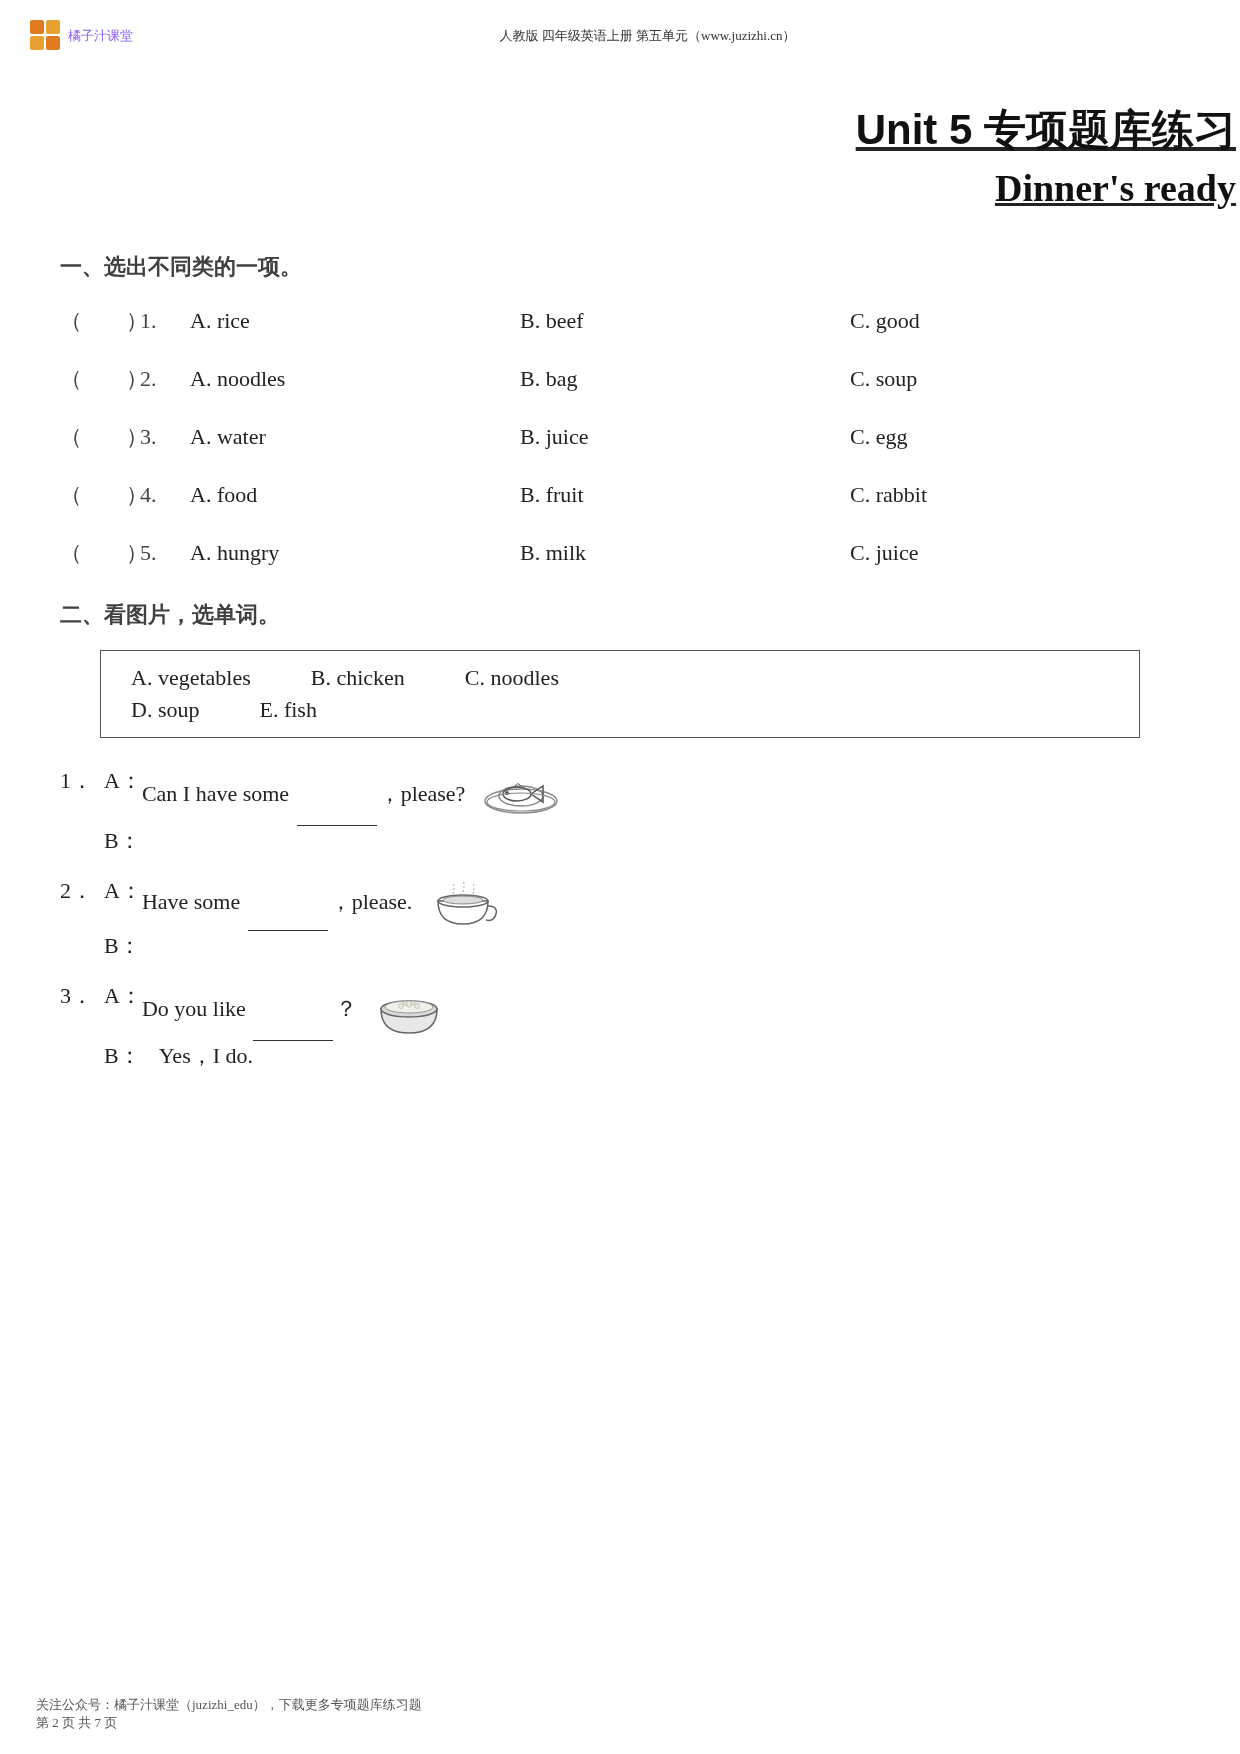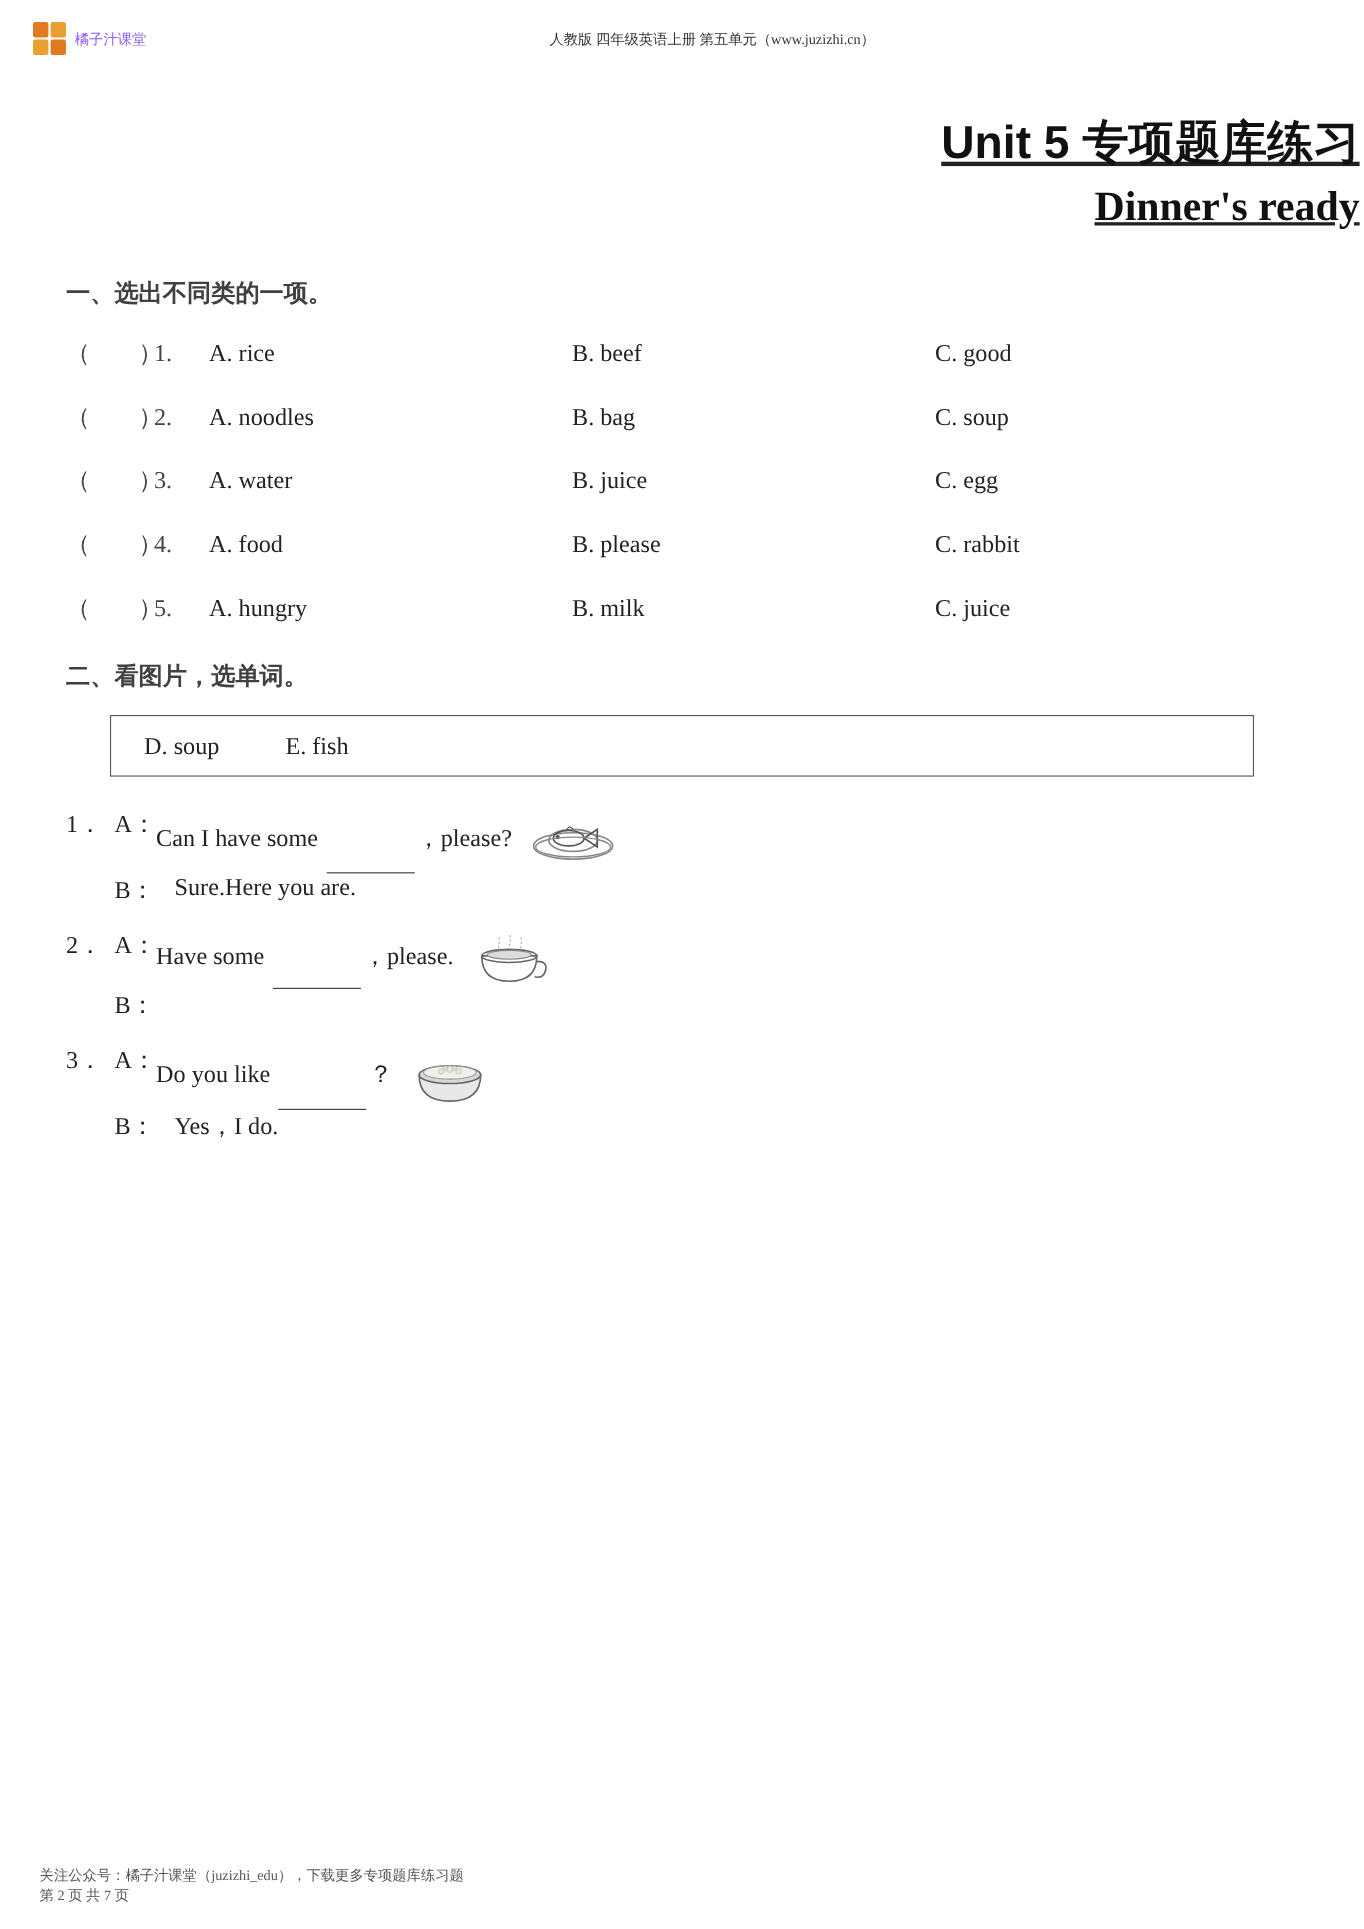--- a/index.html
+++ b/index.html
@@ -237,37 +237,42 @@
     <span class="q-num">3.</span>
     <span class="q-option">A.  water</span>
     <span class="q-option">B.  juice</span>
     <span class="q-option">C.  egg</span>
   </div>
 
   <div class="q-row">
     <span class="q-paren">（　　）</span>
     <span class="q-num">4.</span>
     <span class="q-option">A.  food</span>
-    <span class="q-option">B.  please</span>
+    <span class="q-option">B.  fruit</span>
     <span class="q-option">C.  rabbit</span>
   </div>
 
   <div class="q-row">
     <span class="q-paren">（　　）</span>
     <span class="q-num">5.</span>
     <span class="q-option">A.  hungry</span>
     <span class="q-option">B.  milk</span>
     <span class="q-option">C.  juice</span>
   </div>
 
 </div>
 
 <div class="section-label">二、看图片，选单词。</div>
 
 <div class="section2-box">
+  <div class="section2-box-row">
+    <span>A.  vegetables</span>
+    <span>B.  chicken</span>
+    <span>C.  noodles</span>
+  </div>
   <div class="section2-box-row">
     <span>D.  soup</span>
     <span>E.  fish</span>
   </div>
 </div>
 
 <div class="dialogue-block">
 
   <div class="dialogue-item">
     <div class="dialogue-row" style="position:relative;">
@@ -291,21 +296,20 @@
             <path d="M34 21 Q36 15 40 20" fill="none" stroke="#555" stroke-width="1"></path>
 
             <ellipse cx="40" cy="36" rx="34" ry="9" fill="none" stroke="#888" stroke-width="1.2"></ellipse>
           </svg>
         </span>
       </span>
     </div>
     <div class="b-response">
       <span class="b-speaker">B：</span>
       <span class="b-colon"></span>
-      <span class="b-text">Sure.Here you are.</span>
     </div>
   </div>
 
   <div class="dialogue-item">
     <div class="dialogue-row">
       <span class="dialogue-num">2．</span>
       <span class="dialogue-speaker">A：</span>
       <span class="dialogue-text">
         Have some <span class="blank"></span>，please.
         

